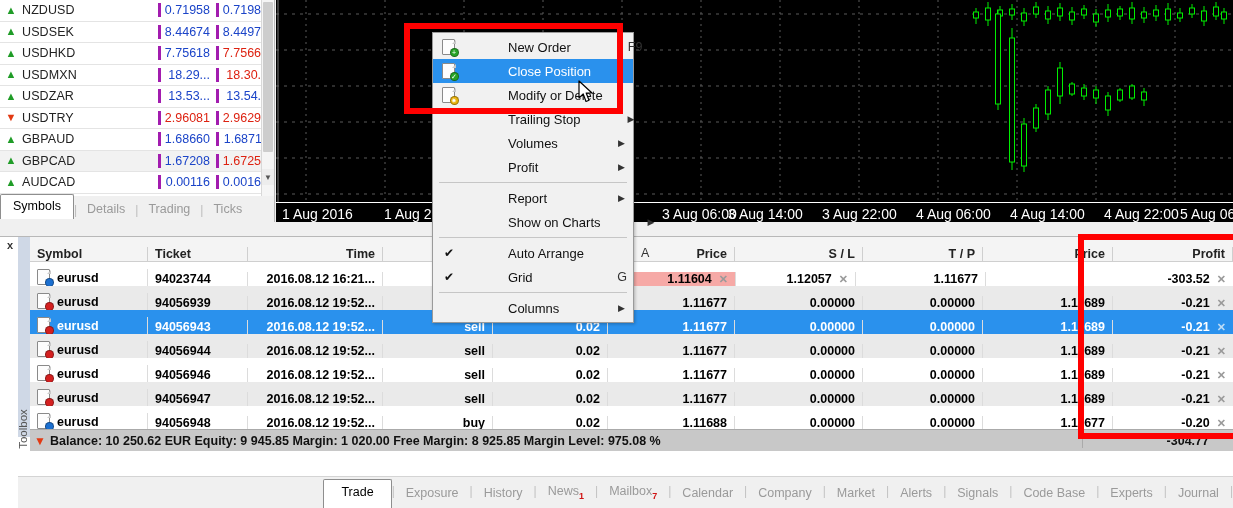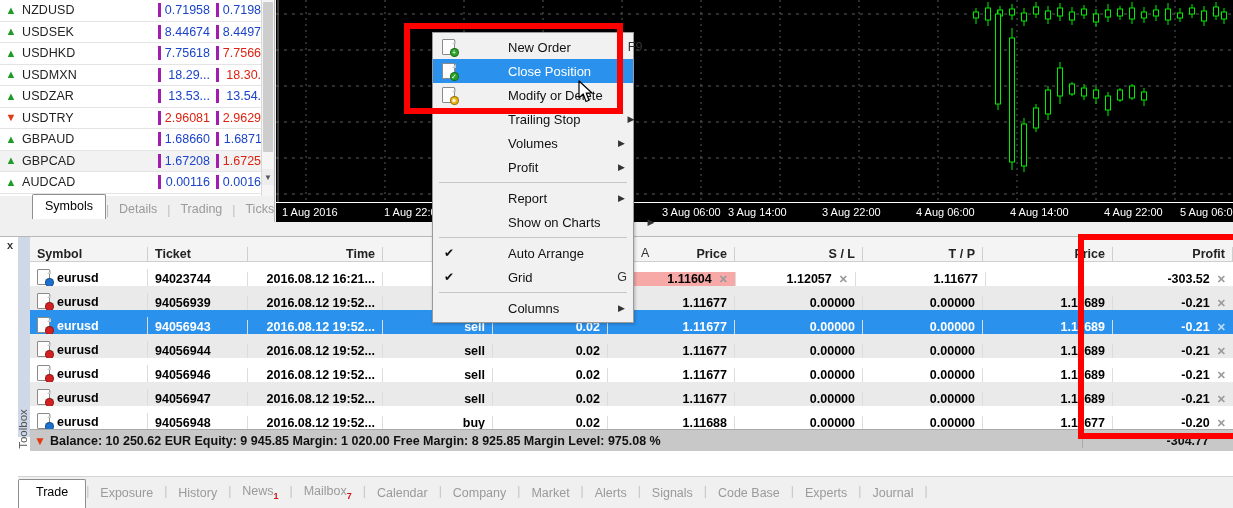--- a/index.html
+++ b/index.html
@@ -51,21 +51,20 @@
     position: absolute; left: 0; right: 0; bottom: 11px; height: 16px;
     display: flex; align-items: center; justify-content: center;
     font-size: 8px; color: #555; background: #ededed;
   }
 
   
   #mw-tabs {
     position: absolute; left: 0; top: 196px; width: 275px; height: 26px;
     background: #f0f0f0; display: flex; align-items: flex-end;
     border-right: 1px solid #b8b8b8;
-    padding-left: 32px;
   }
   .mwtab {
     font-size: 12.5px; padding: 3px 10px 4px 10px; color: #9a9a9a;
     position: relative; top: -2px;
   }
   .mwtab.active {
     color: #000; background: #ffffff;
     border: 1px solid #8e8e8e; border-bottom: none;
     padding: 4px 12px 6px 12px; top: -3px; border-radius: 2px 2px 0 0;
   }
@@ -73,21 +72,21 @@
 
   
   #chart {
     position: absolute; left: 276px; top: 0; width: 957px; height: 222px;
     background: #000000; overflow: hidden;
   }
   #chart-canvas { position: absolute; inset: 0; }
   #chart-axis {
     position: absolute; left: 0; right: 0; bottom: 0; height: 20px;
     background: #000; border-top: 1px solid #ffffff;
-    color: #ffffff; font-size: 11px;
+    color: #ffffff; font-size: 14px;
   }
   .axis-lbl { position: absolute; top: 3px; white-space: nowrap; }
 
   
   #ctx-menu {
     position: absolute; left: 432px; top: 32px; width: 202px;
     background: #f1f1f1; border: 1px solid #9a9a9a;
     padding: 2px 0; z-index: 40;
     box-shadow: 1px 1px 3px rgba(0,0,0,.25);
   }
@@ -191,20 +190,21 @@
   #summary .sum-total {
     flex: 0 0 151px; text-align: right; padding-right: 24px;
     border-left: 1px solid #aaa; background: #c8c8c8;
   }
 
   
   #bottom-tabs {
     position: absolute; left: 18px; right: 0; bottom: 0; height: 32px;
     background: #f0f0f0; display: flex; align-items: flex-end;
     border-top: 1px solid #d4d4d4;
+    justify-content: flex-end;
   }
   .btab {
     font-size: 12.5px; color: #9a9a9a; padding: 4px 11px 8px 11px;
     position: relative; white-space: nowrap;
   }
   .btab.active {
     color: #000; background: #ffffff;
     border: 1px solid #8e8e8e; border-bottom: none;
     padding: 5px 17px 9px 17px; border-radius: 2px 2px 0 0;
   }

